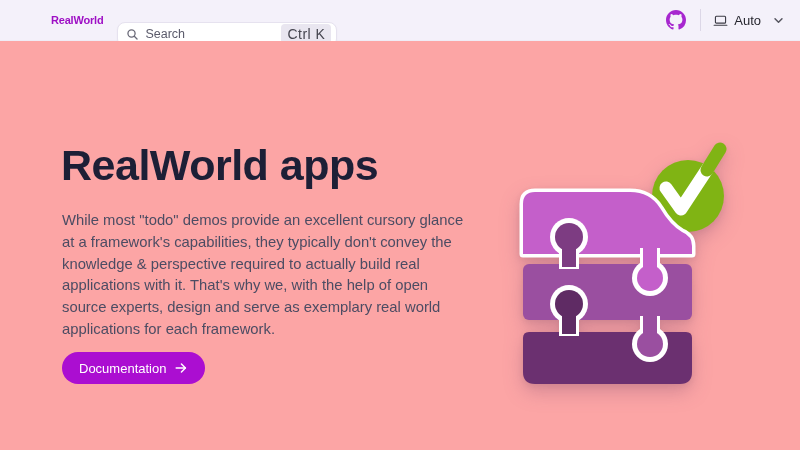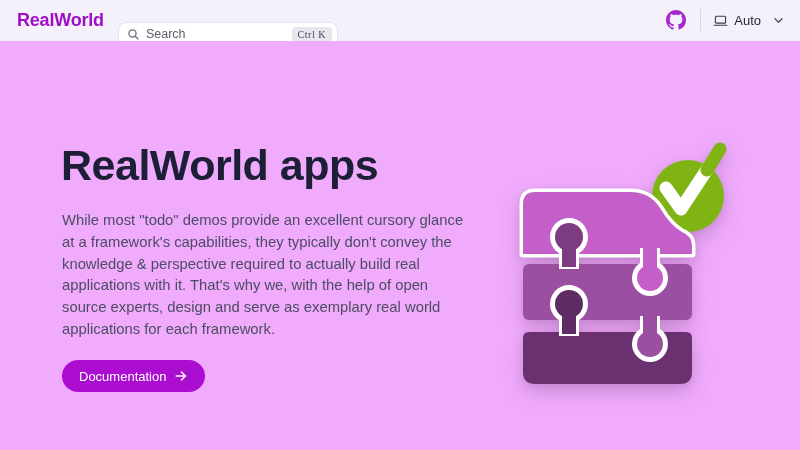--- a/index.html
+++ b/index.html
@@ -25,59 +25,59 @@
   body{font-family:"Liberation Sans",sans-serif;}
   .page{position:relative;width:800px;height:450px;background:#fff;overflow:hidden;}
 
   
   .header{
     position:relative;height:41px;display:flex;align-items:center;
     background:var(--header-bg);border-bottom:1px solid #efecf6;
     padding:0 14px 0 17px;
   }
   .logo{
-    font-size:18px;font-weight:700;color:var(--brand-logo);
-    letter-spacing:-0.2px;cursor:pointer;text-decoration:none;
+    font-size:11px;font-weight:700;color:var(--brand-logo);
+    letter-spacing:-0.2px;cursor:pointer;text-decoration:none;margin-left:34px;
   }
   .search{
     margin-left:14px;width:220px;height:25px;
     display:flex;align-items:center;gap:6px;
     background:#fff;border:1px solid var(--search-border);border-radius:8px;
     padding:0 5px 0 8px;cursor:pointer;
     box-shadow:0 1px 2px rgba(40,20,70,0.04);
     font-family:inherit;
     margin-top:28px;
   }
   .search-label{font-size:12.5px;color:var(--muted);}
   .search-spacer{flex:1;}
   .kbd{
-    font-family:Liberation Serif, serif;font-size:10px;color:#45454f;
+    font-family:Liberation Sans, sans-serif;font-size:14px;color:#45454f;
     background:var(--badge-bg);border-radius:4px;padding:2px 6px;letter-spacing:0.5px;
   }
   .header-right{margin-left:auto;display:flex;align-items:center;}
   .github-link{display:flex;align-items:center;color:var(--github-icon);cursor:pointer;padding:0 6px;}
   .header-divider{width:1px;height:22px;background:#dcd7e7;margin:0 10px 0 8px;}
   .appearance{
     display:flex;align-items:center;gap:6px;background:none;border:none;cursor:pointer;
     color:#27272f;font-family:inherit;padding:2px 2px;
   }
   .appearance-label{font-size:13px;font-weight:500;color:#27272f;}
   .chevron{color:#55555f;margin-left:6px;}
 
   
-  .hero{position:relative;height:409px;background:#f0abfc;}
+  .hero{position:relative;height:409px;background:#fca5a5;}
   .hero-title{
     position:absolute;left:61px;top:100px;
     font-size:43px;font-weight:700;letter-spacing:-0.5px;color:var(--heading);
   }
   .hero-desc{
     position:absolute;left:62px;top:169px;width:404px;
     font-size:14.8px;line-height:21.8px;color:var(--body-text);
   }
-  .actions{position:absolute;left:62px;top:319px;display:flex;align-items:center;gap:20px;}
+  .actions{position:absolute;left:62px;top:311px;display:flex;align-items:center;gap:20px;}
   .btn-primary{
     height:32px;padding:0 17px;border:none;border-radius:20px;
     background:var(--brand-button);color:#fff;font-size:13px;font-weight:500;
     display:inline-flex;align-items:center;gap:8px;cursor:pointer;font-family:inherit;
   }
   .demo-link{
     display:inline-flex;align-items:center;gap:6px;cursor:pointer;text-decoration:none;
     font-size:13px;font-weight:500;color:var(--link-text);
   }
 

